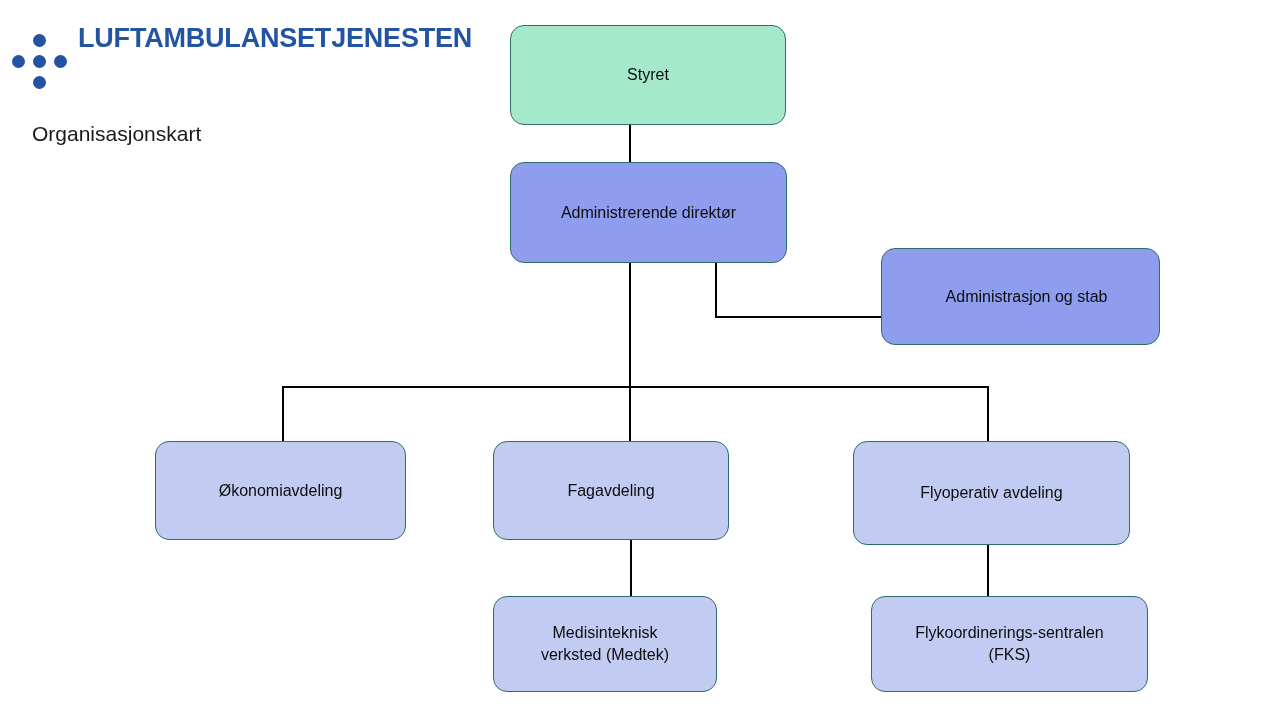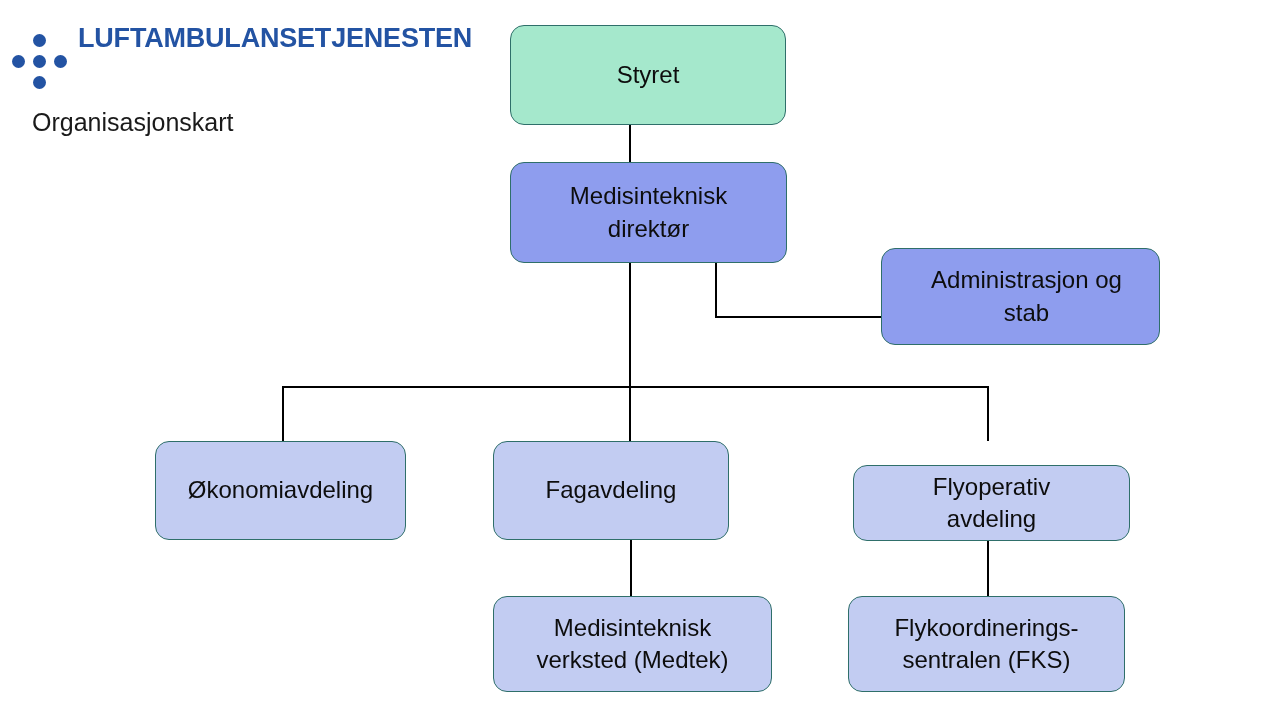--- a/index.html
+++ b/index.html
@@ -24,45 +24,45 @@
   .dot.d-center { left: 21px; top: 21px; }
   .dot.d-right  { left: 42px; top: 21px; }
   .dot.d-bottom { left: 21px; top: 42px; }
 
   .logo-text {
     position: absolute; left: 78px; top: 23px;
     font-size: 27px; font-weight: bold; letter-spacing: -0.2px;
     color: var(--logo-blue, #2353a3); white-space: nowrap;
   }
   .subtitle {
-    position: absolute; left: 32px; top: 108px;
-    font-size: 25px; color: #1a1a1a;
+    position: absolute; left: 32px; top: 122px;
+    font-size: 21px; color: #1a1a1a;
   }
 
   
   .node {
     position: absolute; box-sizing: border-box;
     display: flex; align-items: center; justify-content: center;
     text-align: center; padding: 4px 32px;
     border: 1.5px solid var(--node-border, #2f6f6a);
     border-radius: 14px;
-    font-size: 24px; line-height: 1.35; color: var(--text, #0d0d0d);
+    font-size: 16px; line-height: 1.35; color: var(--text, #0d0d0d);
   }
   .node.board { background: var(--board-fill, #a5e8cc); }
   .node.exec  { background: var(--exec-fill,  #8e9dee); }
   .node.dept  { background: var(--dept-fill,  #c2ccf2); }
 
   .n-styret  { left: 510px; top: 25px;  width: 276px; height: 100px; }
   .n-admdir  { left: 510px; top: 162px; width: 277px; height: 101px; }
   .n-admstab { left: 881px; top: 248px; width: 279px; height: 97px; padding-left: 44px; }
   .n-okonomi { left: 155px; top: 441px; width: 251px; height: 99px; }
   .n-fag     { left: 493px; top: 441px; width: 236px; height: 99px; }
-  .n-flyop   { left: 853px; top: 441px; width: 277px; height: 76px; margin-top: 24px; }
-  .n-medtek  { left: 493px; top: 596px; width: 279px; height: 96px; justify-content: center; }
-  .n-fks     { left: 848px; top: 596px; width: 277px; height: 96px; }
+  .n-flyop   { left: 853px; top: 441px; width: 277px; height: 104px; }
+  .n-medtek  { left: 493px; top: 596px; width: 224px; height: 96px; justify-content: center; }
+  .n-fks     { left: 871px; top: 596px; width: 277px; height: 96px; }
 
   
   .line { position: absolute; background: var(--connector, #000000); }
   .l-styret-admdir { left: 629px; top: 125px; width: 2px;   height: 38px; }
   .l-admdir-main   { left: 629px; top: 263px; width: 2px;   height: 178px; }
   .l-stab-v        { left: 715px; top: 263px; width: 2px;   height: 55px; }
   .l-stab-h        { left: 715px; top: 316px; width: 167px; height: 2px; }
   .l-bar           { left: 282px; top: 386px; width: 707px; height: 2px; }
   .l-drop-okonomi  { left: 282px; top: 386px; width: 2px;   height: 55px; }
   .l-drop-flyop    { left: 987px; top: 386px; width: 2px;   height: 55px; }
@@ -91,21 +91,21 @@
   <div class="line l-bar"></div>
   <div class="line l-drop-okonomi"></div>
   <div class="line l-drop-flyop"></div>
   <div class="line l-fag-medtek"></div>
   <div class="line l-flyop-fks"></div>
 
   <div class="node board n-styret">
     <span>Styret</span>
   </div>
   <div class="node exec n-admdir">
-    <span>Medisinteknisk direktør</span>
+    <span>Administrerende direktør</span>
   </div>
   <div class="node exec n-admstab">
     <span>Administrasjon og stab</span>
   </div>
   <div class="node dept n-okonomi">
     <span>Økonomiavdeling</span>
   </div>
   <div class="node dept n-fag">
     <span>Fagavdeling</span>
   </div>

